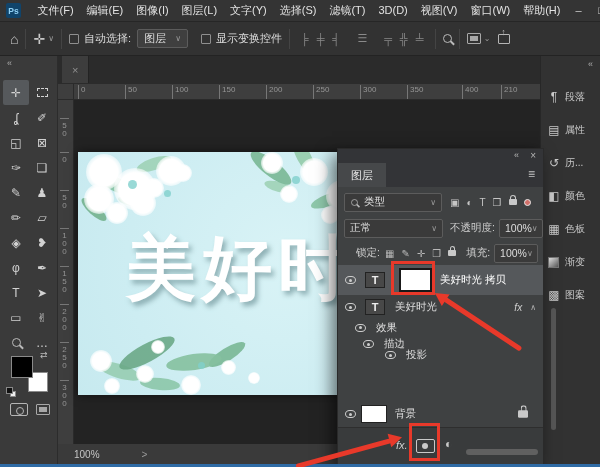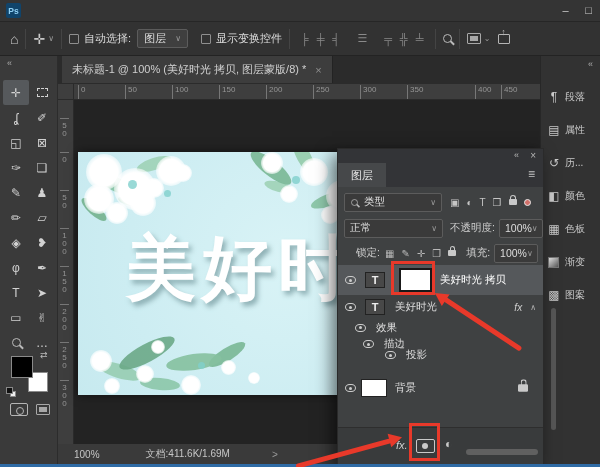--- a/index.html
+++ b/index.html
@@ -166,20 +166,33 @@
                        border-left:13px solid #e8392a; border-top:7.5px solid transparent;
                        border-bottom:7.5px solid transparent; }
 </style>
 </head>
 <body>
 
 <div id="app">
 
   <div class="titlebar">
     <div class="ps-logo">Ps</div>
+    <nav id="menubar">
+        <span class="menu-item">文件(F)</span>
+        <span class="menu-item">编辑(E)</span>
+        <span class="menu-item">图像(I)</span>
+        <span class="menu-item">图层(L)</span>
+        <span class="menu-item">文字(Y)</span>
+        <span class="menu-item">选择(S)</span>
+        <span class="menu-item">滤镜(T)</span>
+        <span class="menu-item">3D(D)</span>
+        <span class="menu-item">视图(V)</span>
+        <span class="menu-item">窗口(W)</span>
+        <span class="menu-item">帮助(H)</span>
+      </nav>
     <div class="win-controls">
       <span class="win-btn">–</span>
       <span class="win-btn">□</span>
 
     </div>
   </div>
 
   <div class="options-bar">
     <span class="opt-icon" style="margin-left:10px;">⌂</span>
     <span class="v-sep"></span>
@@ -207,21 +220,20 @@
     <span class="v-sep"></span>
     <span class="magnifier"></span>
     <span class="v-sep"></span>
     <span class="screenmode-icon"></span>
     <span class="opt-caret">⌄</span>
     <span class="share-icon"></span>
   </div>
 
   <div class="tab-bar">
     <div class="doc-tab">
-      <span>未标题-1 @ 100% (美好时光 拷贝, 图层蒙版/8) *</span>
       <span class="tab-close">×</span>
     </div>
   </div>
 
   <div class="toolbar">
     <span class="tb-collapse">«</span>
     <div id="tools-grid">
         <div class="tool selected">
           <span class="tool-glyph">✛</span>
         </div>
@@ -301,22 +313,22 @@
   <div class="workspace">
     <div class="h-ruler" id="h-ruler">
         <span class="h-num" style="left: 4px;">0</span>
         <span class="h-num" style="left: 51px;">50</span>
         <span class="h-num" style="left: 98px;">100</span>
         <span class="h-num" style="left: 145px;">150</span>
         <span class="h-num" style="left: 192px;">200</span>
         <span class="h-num" style="left: 239px;">250</span>
         <span class="h-num" style="left: 286px;">300</span>
         <span class="h-num" style="left: 333px;">350</span>
-        <span class="h-num" style="left: 401px;">400</span>
-        <span class="h-num" style="left: 427px;">450</span>
+        <span class="h-num" style="left: 388px;">400</span>
+        <span class="h-num" style="left: 427px;">210</span>
       </div>
     <div class="v-ruler" id="v-ruler">
         <span class="v-num" style="top: 18px;">50</span>
         <span class="v-num" style="top: 52px;">0</span>
         <span class="v-num" style="top: 90px;">50</span>
         <span class="v-num" style="top: 128px;">100</span>
         <span class="v-num" style="top: 166px;">150</span>
         <span class="v-num" style="top: 204px;">200</span>
         <span class="v-num" style="top: 242px;">250</span>
         <span class="v-num" style="top: 280px;">300</span>
@@ -360,21 +372,20 @@
         <div class="dot" style="left: 50px; top: 28px; width: 9px; height: 9px;"></div>
         <div class="dot" style="left: 86px; top: 38px; width: 7px; height: 7px;"></div>
         <div class="dot" style="left: 214px; top: 24px; width: 8px; height: 8px;"></div>
         <div class="dot" style="left: 120px; top: 210px; width: 7px; height: 7px;"></div>
         <div class="canvas-text">美好时光</div>
     </div>
   </div>
 
   <div class="status-bar">
     <span class="status-zoom">100%</span>
-    <span class="status-doc">文档:411.6K/1.69M</span>
     <span class="status-chevron">&gt;</span>
   </div>
   <div class="bottom-line"></div>
 
   <div class="dock">
     <span class="dock-collapse">«</span>
     <div id="dock-items">
         <div class="dock-item" style="top: 26px;">
           <span class="dock-icon">¶</span>
           <span class="dock-label">段落</span>
@@ -476,21 +487,21 @@
           <span style="margin-left: 10px;">描边</span>
         </div>
         <div class="layer-row" style="top: 54px; height: 17px;">
           <span class="eye" style="margin-left: 17px;"></span>
           <span style="margin-left: 10px;">效果</span>
         </div>
         <div class="layer-row" style="top: 82px; height: 16px; margin-left: 22px;">
           <span class="eye" style="margin-left: 25px;"></span>
           <span style="margin-left: 10px;">投影</span>
         </div>
-        <div class="layer-row" style="top: 111px; height: 24px;">
+        <div class="layer-row" style="top: 137px; height: 24px;">
           <span class="eye" style="margin-left: 7px;"></span>
           <div class="thumb-img" style="background: rgb(255, 255, 255); margin-left: 5px;"></div>
           <span style="margin-left: 8px;">背景</span>
           <span class="mini-lock" style="margin-left: auto; margin-right: 16px; transform: scale(1.25);"></span>
         </div>
       </div>
     <div class="lp-bottom">
       <span class="bb-fx">fx.</span>
       <div class="maskbtn"></div>
       <span class="bb-adj">◐</span>

